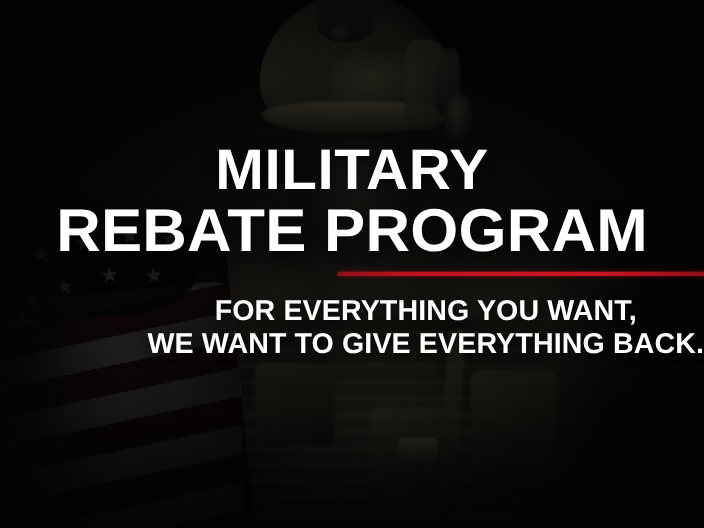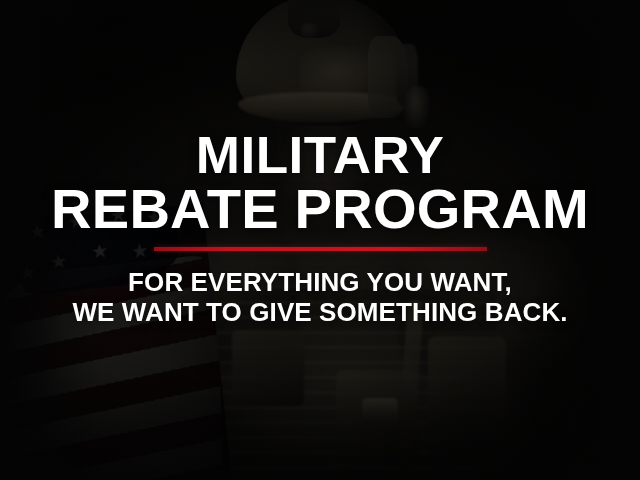--- a/index.html
+++ b/index.html
@@ -298,21 +298,21 @@
       linear-gradient(90deg, rgba(4,4,4,0.95) 0%, rgba(4,4,4,0.12) 16%, rgba(4,4,4,0) 40%, rgba(4,4,4,0) 62%, rgba(4,4,4,0.25) 86%, rgba(4,4,4,0.96) 100%),
       linear-gradient(180deg, rgba(4,4,4,0.55) 0%, rgba(4,4,4,0) 20%, rgba(4,4,4,0) 78%, rgba(4,4,4,0.55) 100%);
   }
 
   
   .content {
     position: absolute;
     inset: 0;
     display: flex;
     flex-direction: column;
-    align-items: center;
+    align-items: flex-end;
     justify-content: flex-start;
   }
 
   .headline {
     text-align: center;
     color: #ffffff;
     font-weight: 700;
     letter-spacing: -0.5px;
     line-height: 0.96;
     text-shadow: 0 2px 10px rgba(0,0,0,0.55);
@@ -405,17 +405,17 @@
   </div>
 
   <div class="content">
     <div class="headline headline-1">MILITARY</div>
     <div class="headline headline-2">REBATE PROGRAM</div>
 
     <div class="divider"></div>
 
     <div class="subtitle">
       <div class="subtitle-line">FOR EVERYTHING YOU WANT,</div>
-      <div class="subtitle-line">WE WANT TO GIVE SOMETHING BACK.</div>
+      <div class="subtitle-line">WE WANT TO GIVE EVERYTHING BACK.</div>
     </div>
   </div>
 
 </div>
 
 </body></html>

